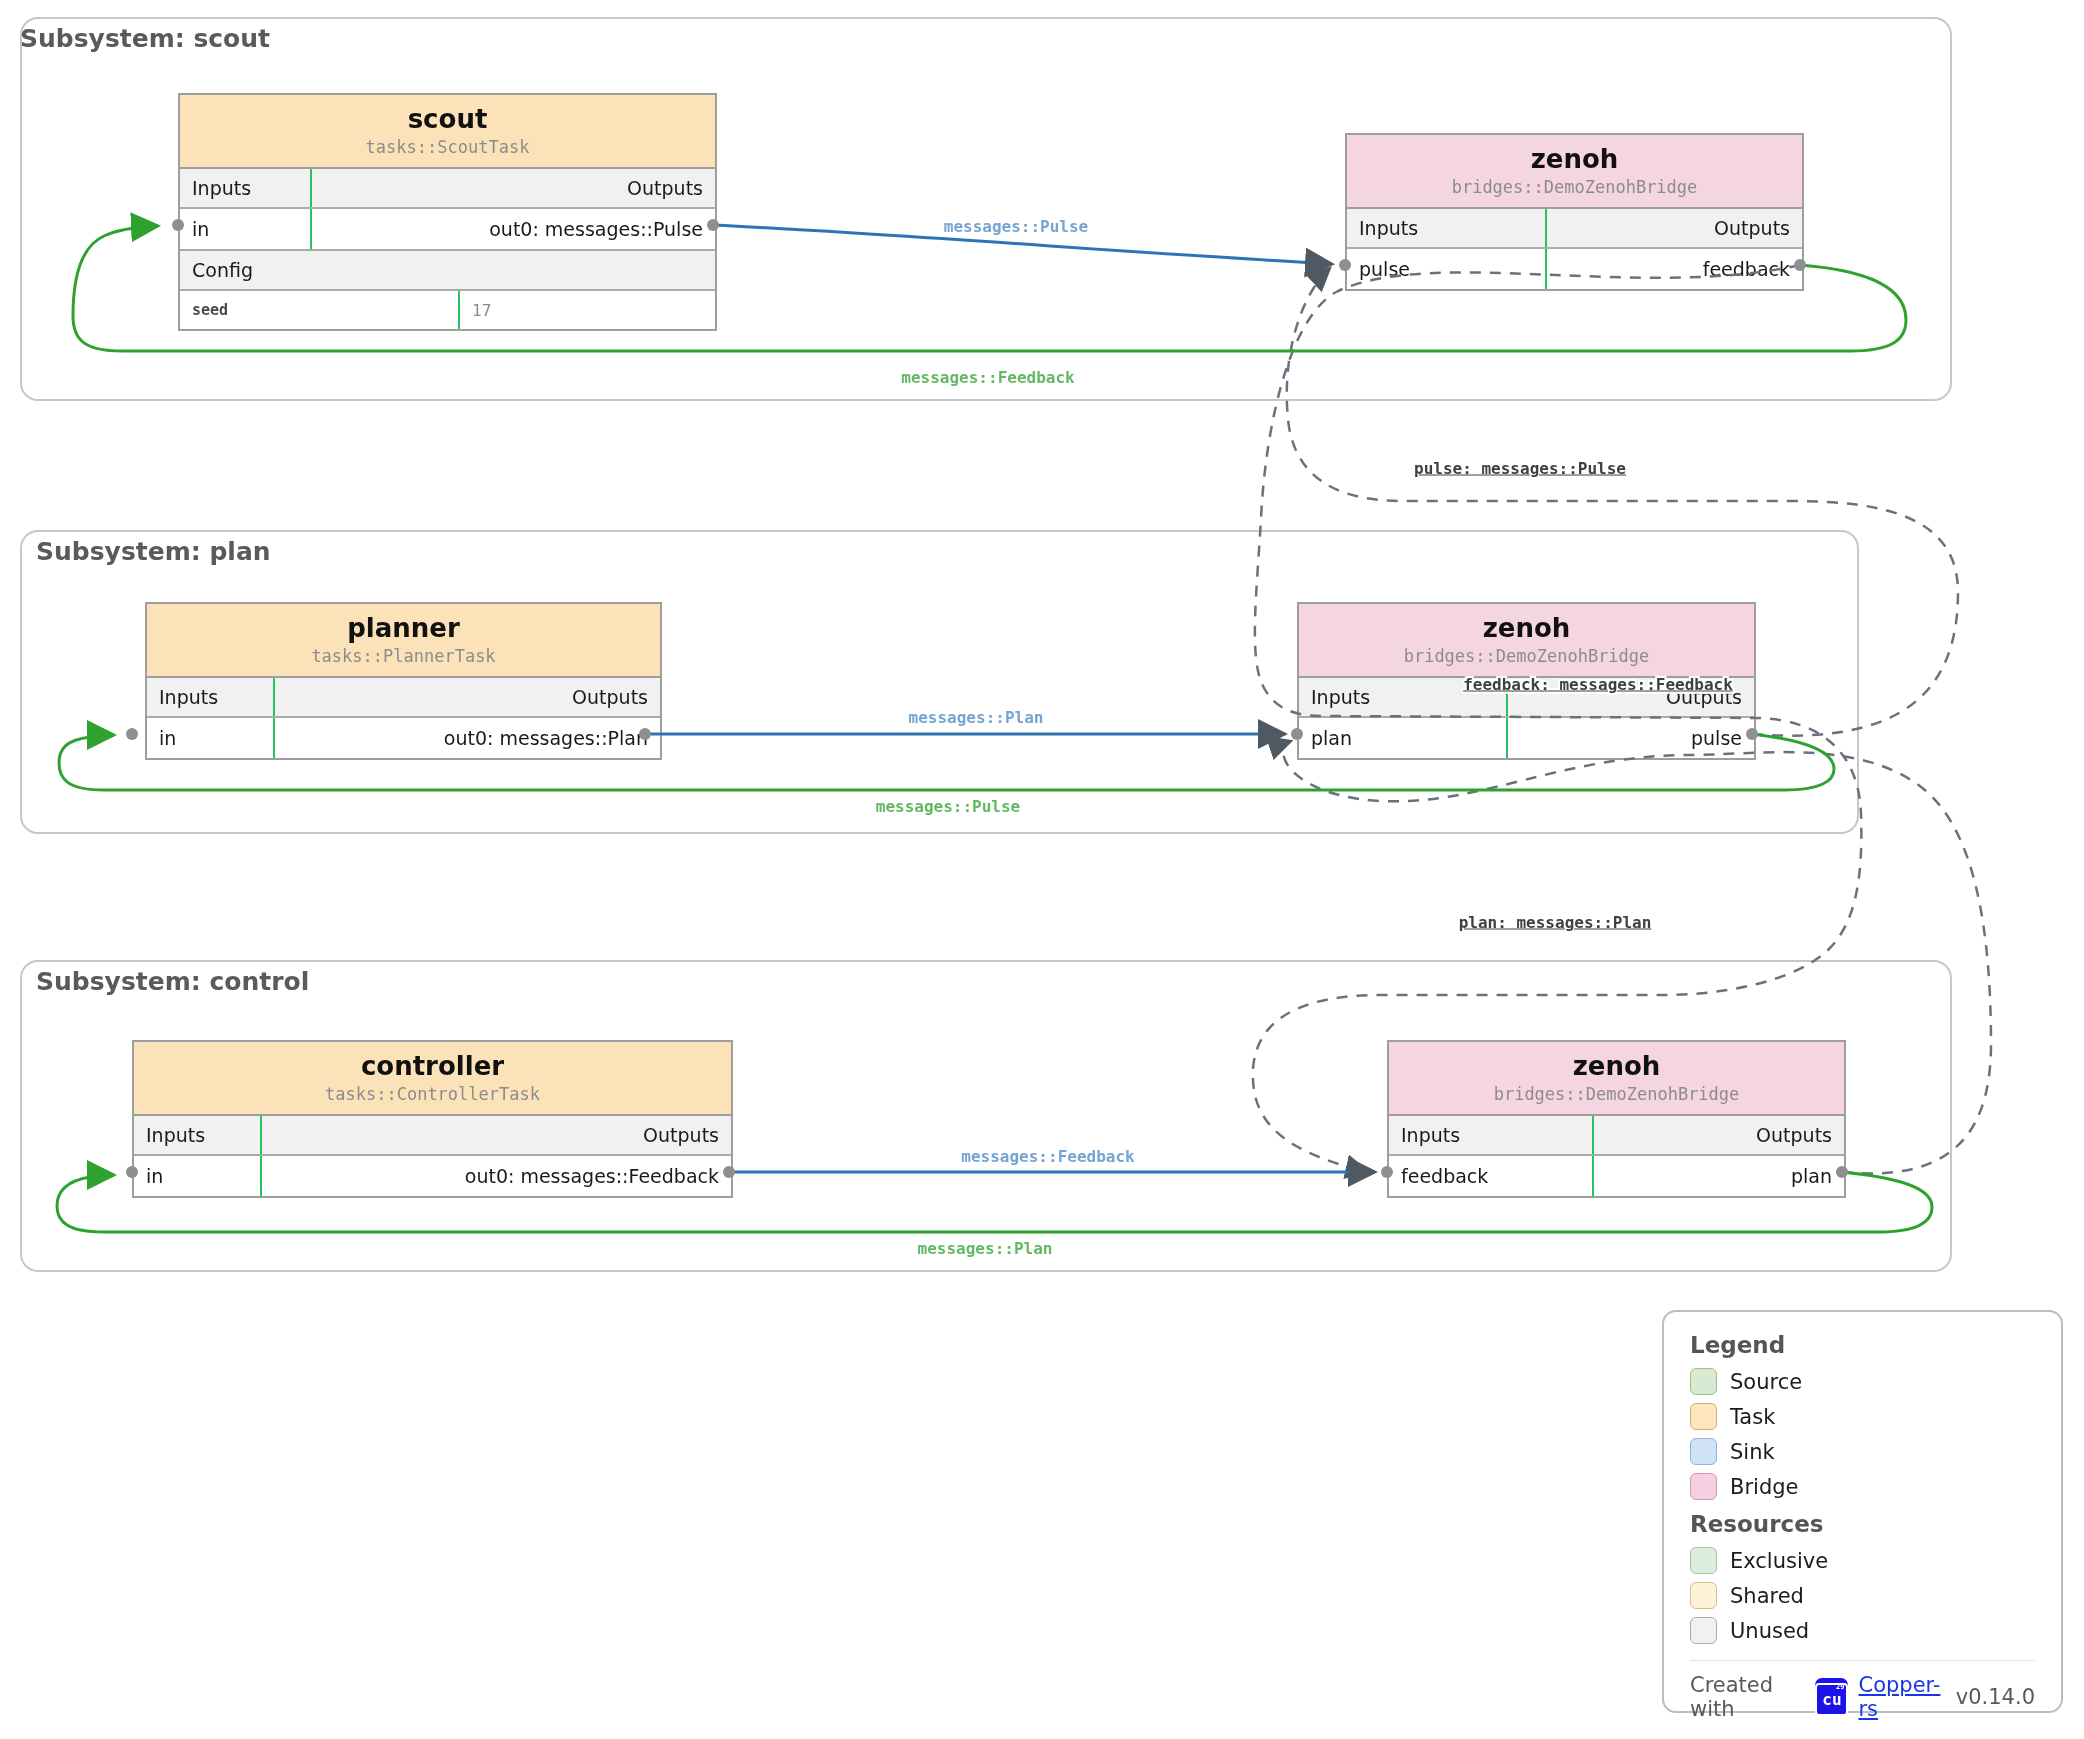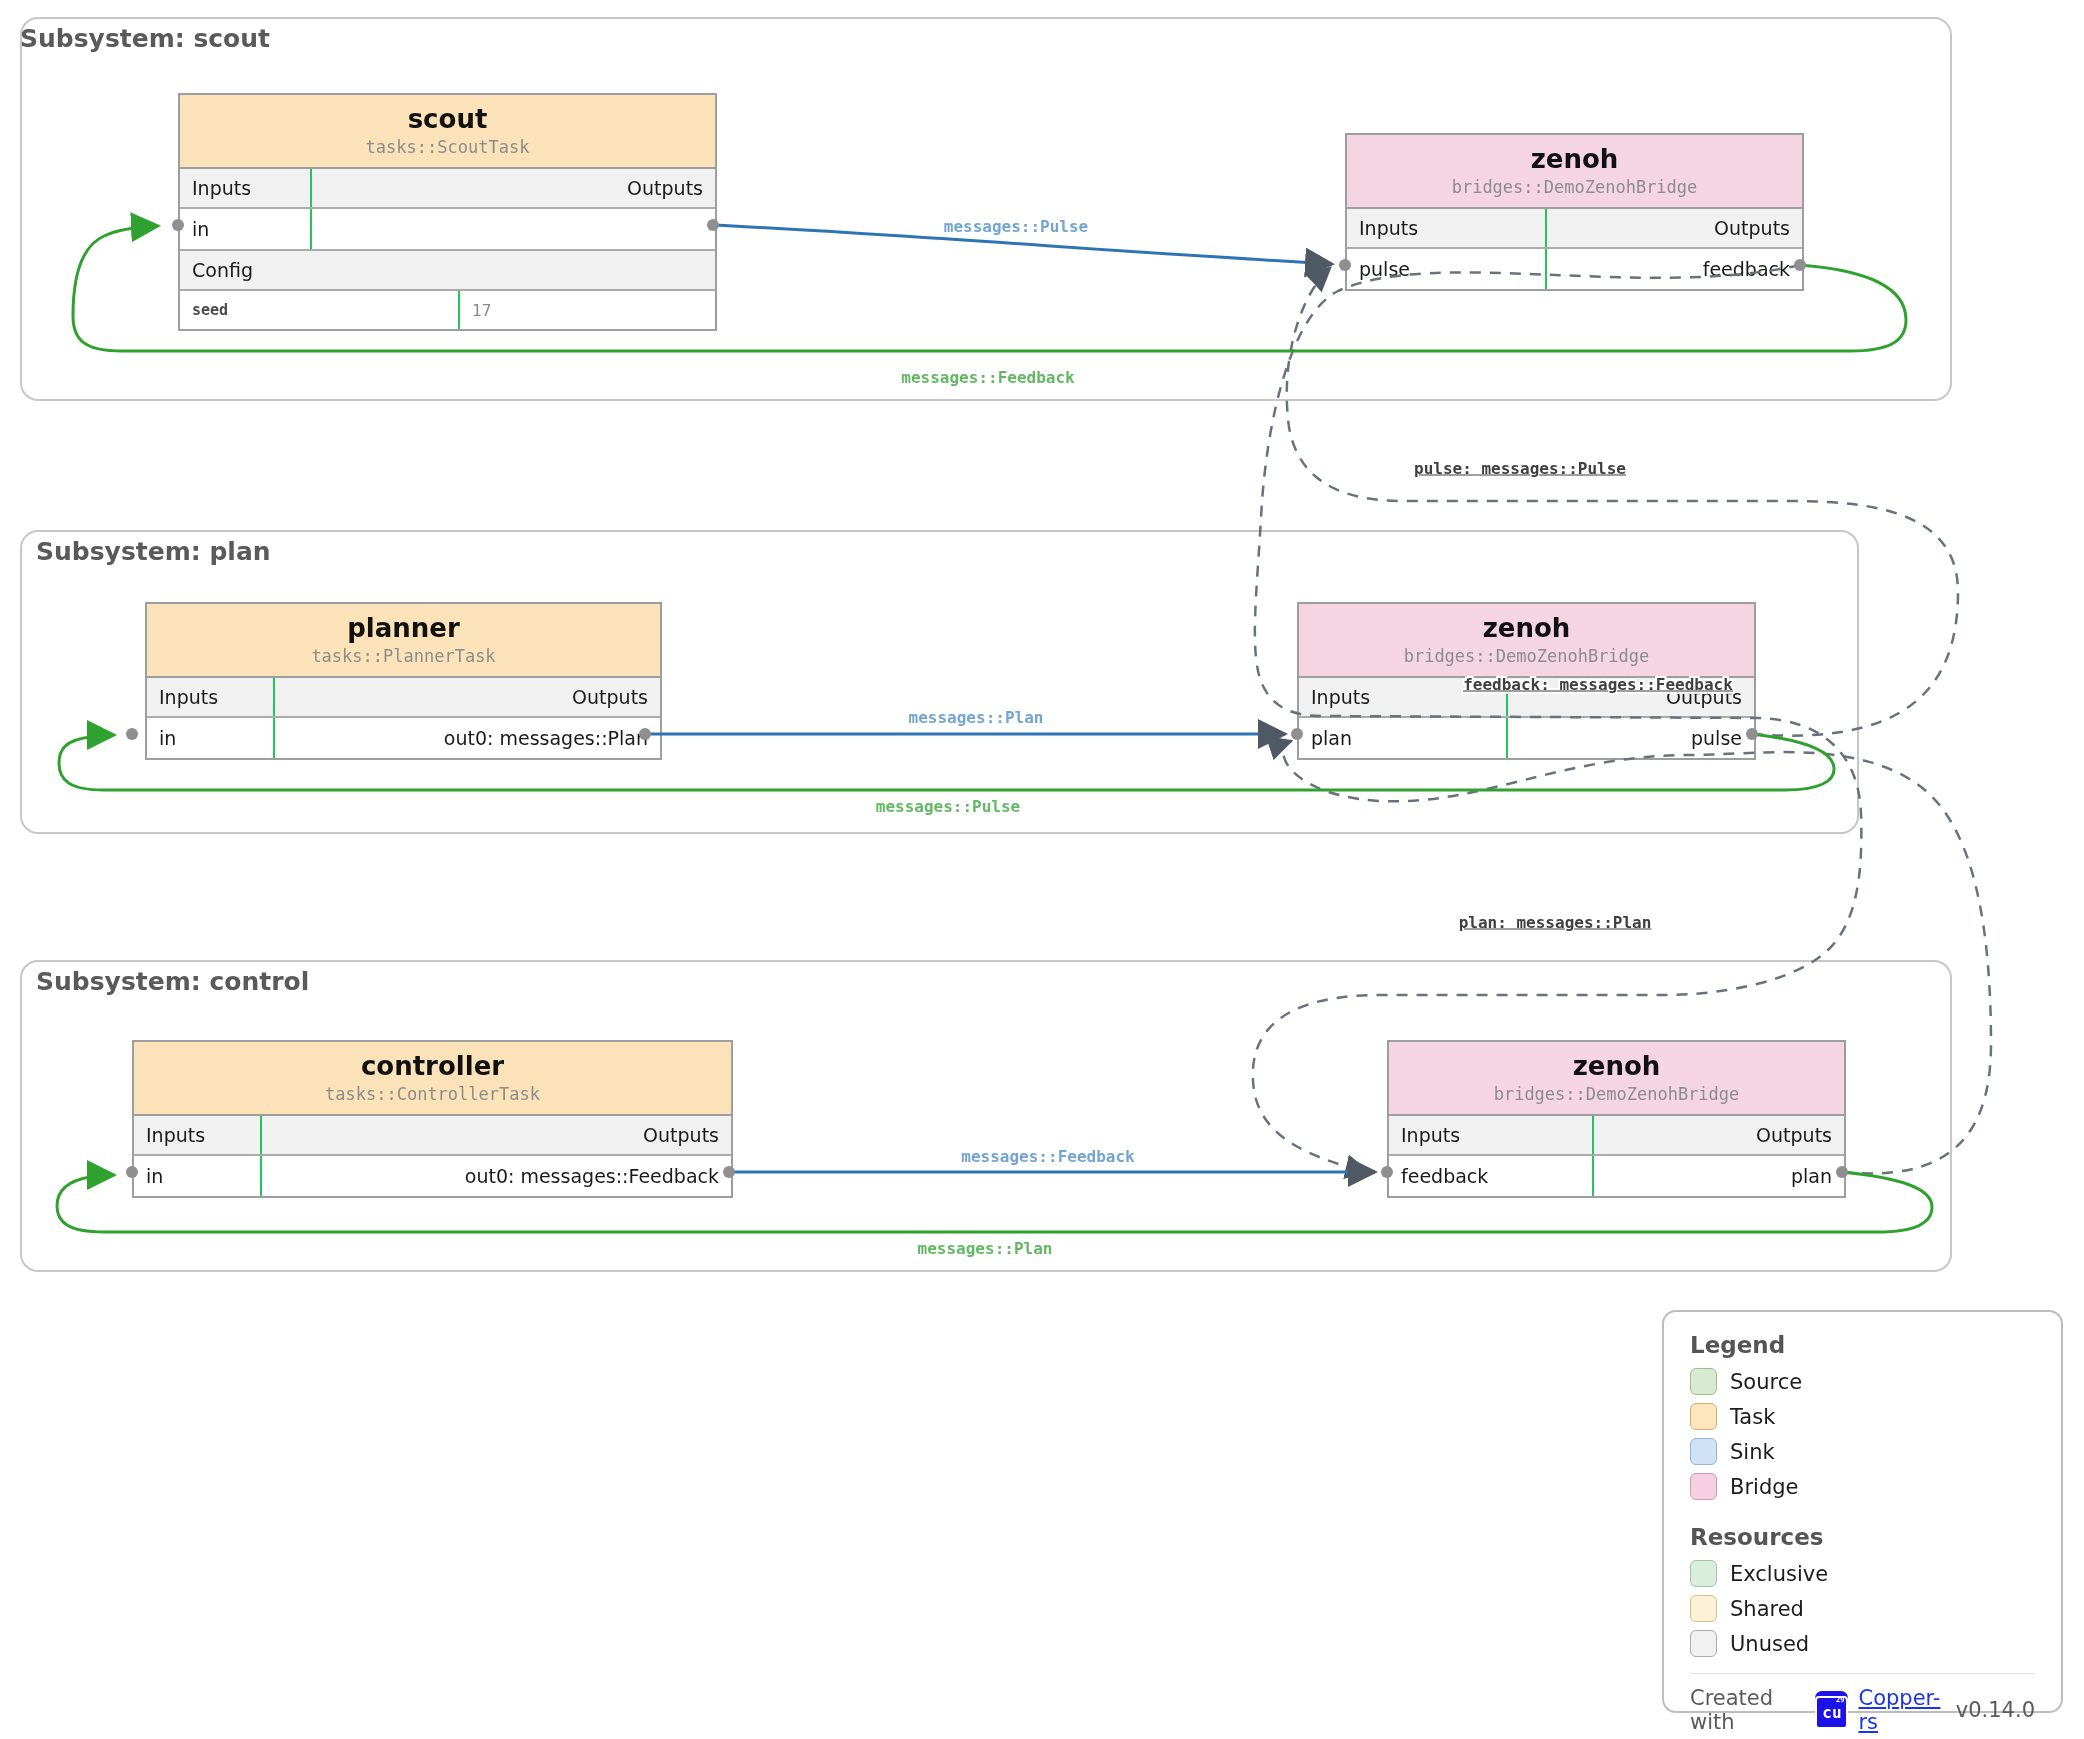--- a/index.html
+++ b/index.html
@@ -37,21 +37,21 @@
   .elabel.gray{color:#404040;
      text-shadow:-2px 0 0 #fff,2px 0 0 #fff,0 -2px 0 #fff,0 2px 0 #fff,
                  -2px -2px 0 #fff,2px 2px 0 #fff,-2px 2px 0 #fff,2px -2px 0 #fff;text-decoration:underline;}
 
   svg.wires{position:absolute;left:0;top:0;z-index:5;pointer-events:none;}
 
   
   .legend{position:absolute;left:1662px;top:1310px;width:401px;height:403px;box-sizing:border-box;
           border:2px solid #bdbdbd;border-radius:14px;background:#fff;z-index:2;padding:20px 26px 14px 26px;}
   .legend h3{margin:0 0 10px 0;font-size:23px;color:#555;}
-  .legend h3.res{margin-top:24px;}
+  .legend h3.res{margin-top:11px;}
   .litem{display:flex;align-items:center;gap:13px;margin:8px 0;font-size:21px;color:#1c1c1c;}
   .swatch{width:27px;height:27px;border-radius:6px;box-sizing:border-box;border:1.5px solid #999;}
   .sw-source{background:#d9ead3;border-color:#9ec189;}
   .sw-task{background:#fde5bd;border-color:#d3ad72;}
   .sw-sink{background:#cfe2f6;border-color:#92b4d8;}
   .sw-bridge{background:#f6d0e2;border-color:#cf9ab5;}
   .sw-exclusive{background:#d9eedd;border-color:#a2c5ab;}
   .sw-shared{background:#fdf1d7;border-color:#d6c08e;}
   .sw-unused{background:#f1f1f1;border-color:#ababab;}
   .legend-footer{border-top:1.5px solid #e2e2e2;margin-top:16px;padding-top:12px;
@@ -82,20 +82,21 @@
     <div class="hdr task">
       <div class="node-title">scout</div>
       <div class="node-sub">tasks::ScoutTask</div>
     </div>
     <div class="row cols">
       <div class="cell l" style="width:132px;">Inputs</div>
       <div class="cell r">Outputs</div>
     </div>
     <div class="row ports">
       <div class="cell l" style="width:132px;">in</div>
+      <div class="cell r">out0: messages::Pulse</div>
     </div>
     <div class="row confh">
       <div class="cell">Config</div>
     </div>
     <div class="row confv">
       <div class="cell l seed-key" style="width:280px;">seed</div>
       <div class="cell seed-val" style="flex:1;">17</div>
     </div>
   </div>
 

